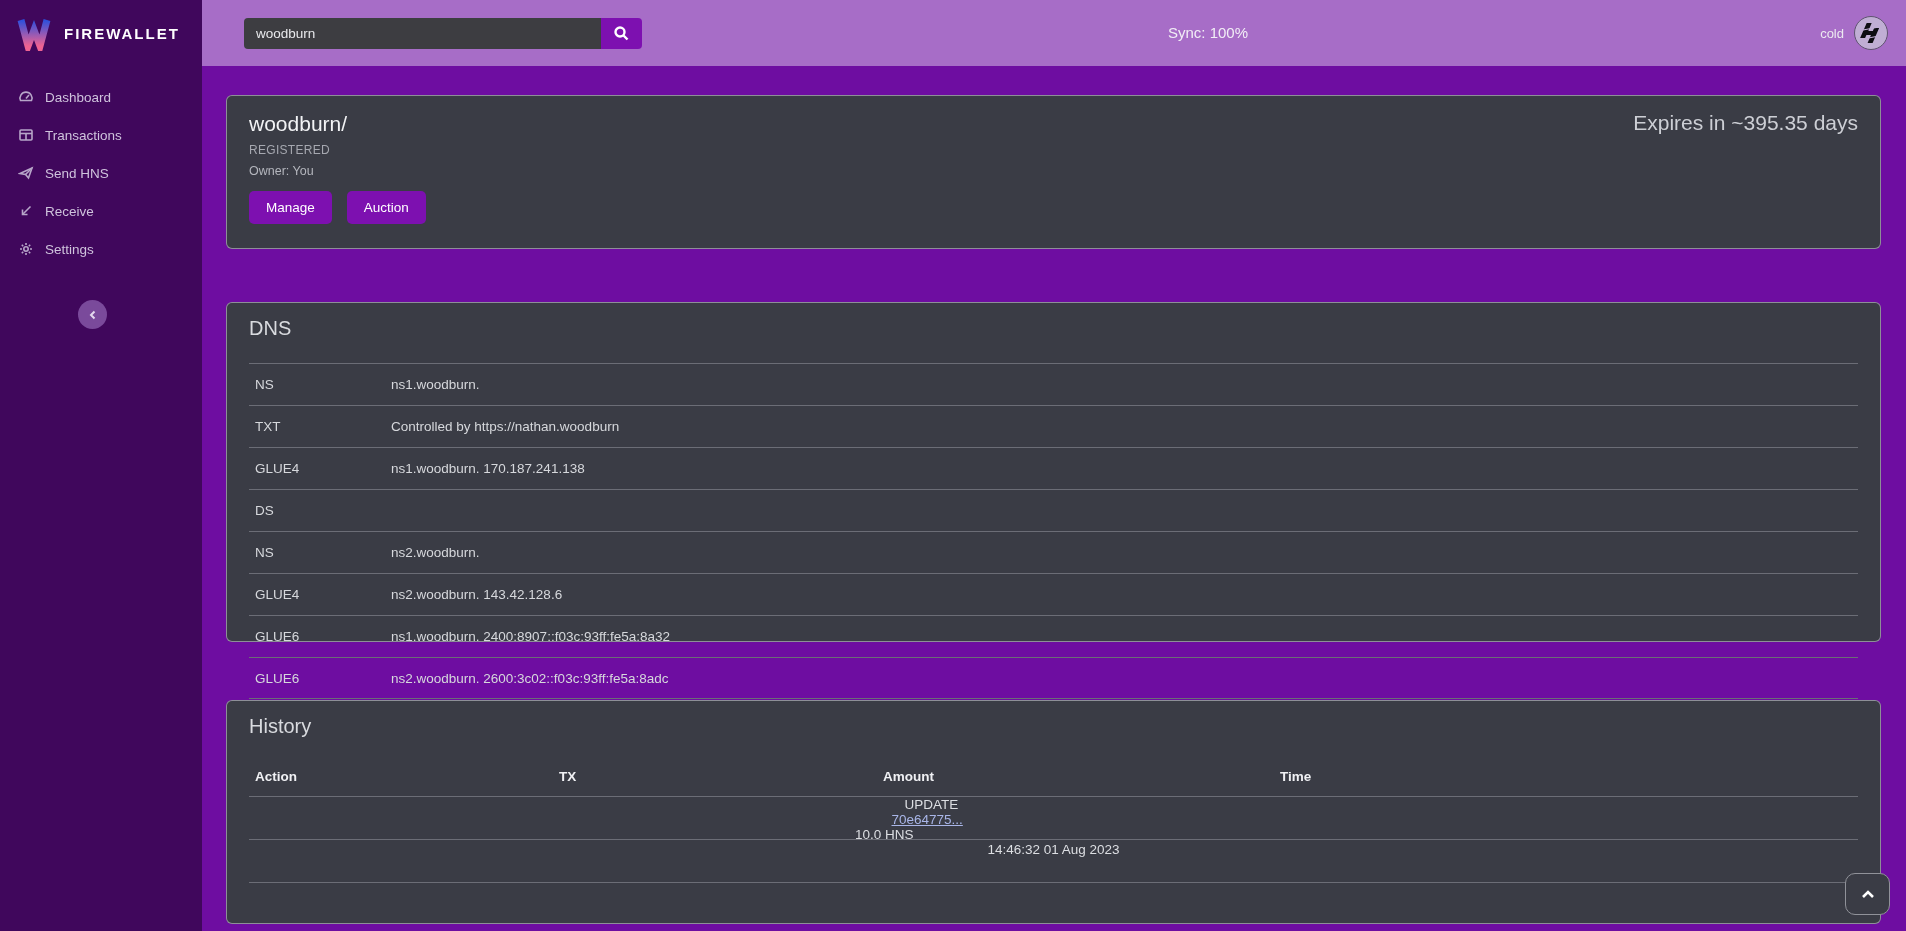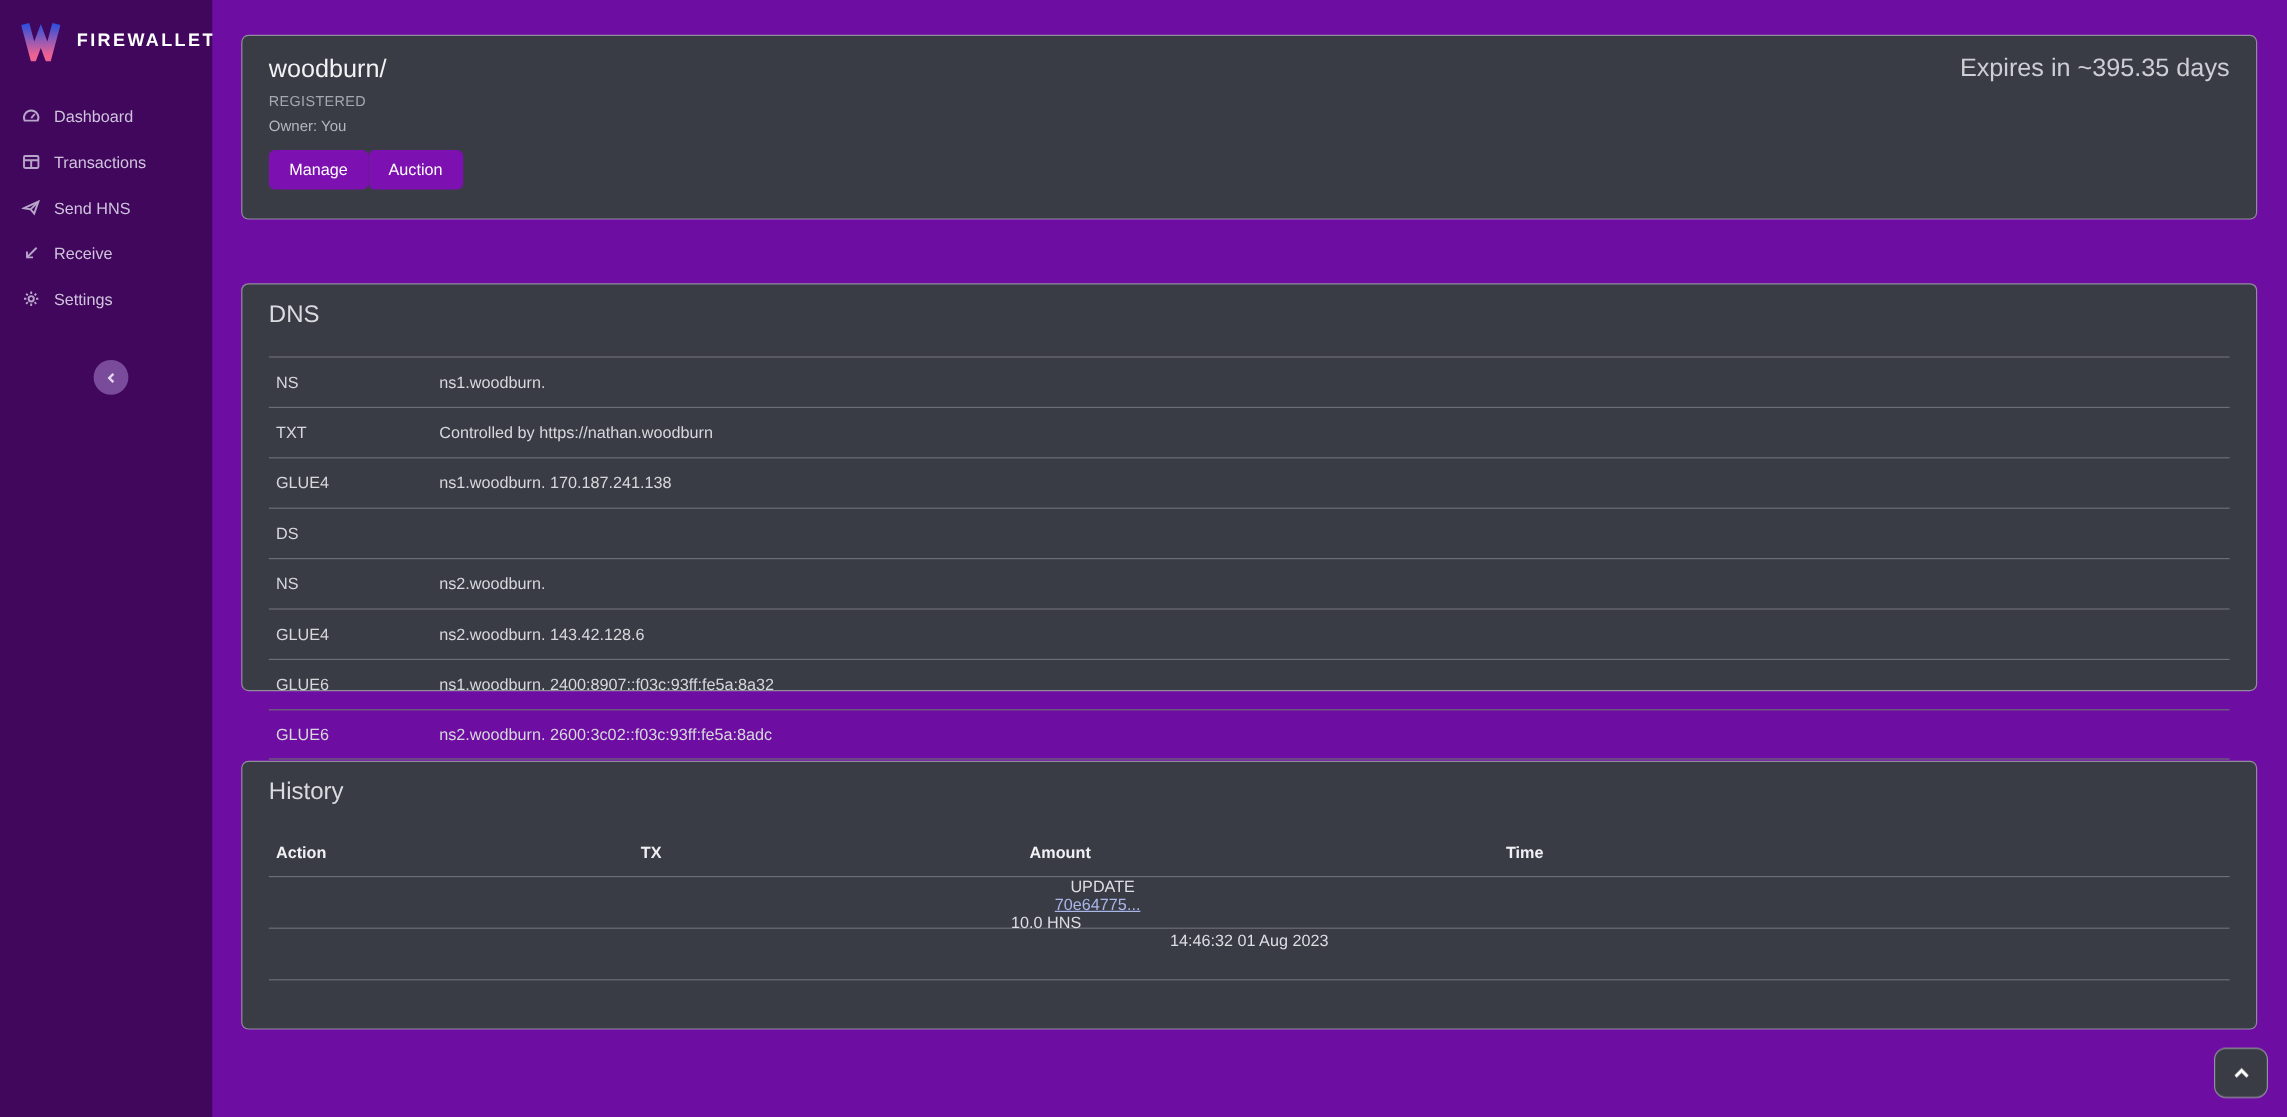--- a/index.html
+++ b/index.html
@@ -6,21 +6,21 @@
   html, body { margin: 0; padding: 0; }
   body {
     width: 1906px; height: 931px; overflow: hidden;
     font-family: "Liberation Sans", sans-serif;
     background: #6e0da1;
   }
   .app { display: flex; width: 1906px; height: 931px; }
 
   
   .sidebar {
-    width: 177px; flex-shrink: 0; background: #40075c;
+    width: 202px; flex-shrink: 0; background: #40075c;
     display: flex; flex-direction: column; color: #cfc3dd;
   }
   .brand {
     height: 66px; display: flex; align-items: center; gap: 12px;
     padding: 0 16px; flex-shrink: 0;
   }
   .brand-name {
     color: #ffffff; font-weight: bold; font-size: 15px; letter-spacing: 2px;
   }
   .nav { padding-top: 12px; }
@@ -69,21 +69,21 @@
   .card {
     background: #3a3c45; border: 1px solid rgba(210,212,218,0.55);
     border-radius: 6px; color: #e8e9ec; padding: 14px 22px;
   }
 
   
   .domain-card { height: 154px; display: flex; justify-content: space-between; padding-top: 15px; }
   .domain-name { font-size: 21px; color: #f2f3f5; line-height: 1.2; }
   .domain-status { font-size: 12px; color: #a6a8b0; margin-top: 7px; letter-spacing: 0.3px; }
   .domain-owner { font-size: 12.5px; color: #b4b6bd; margin-top: 7px; }
-  .domain-buttons { margin-top: 13px; display: flex; }
+  .domain-buttons { margin-top: 13px; display: flex; gap: 15px; }
   .pbtn {
     background: #7d10b0; color: #ffffff; border: none; border-radius: 5px;
     padding: 9px 17px; font-size: 13.5px; cursor: pointer;
     font-family: "Liberation Sans", sans-serif;
   }
   .domain-expires { font-size: 21px; color: #cdcfd5; }
 
   
   .dns-card { margin-top: 53px; height: 340px; padding-top: 12px; }
   .section-title { font-size: 20px; color: #d9dbdf; line-height: 26px; }
@@ -197,20 +197,46 @@
       <span style="display:inline-flex;">
         <svg width="12" height="12" viewBox="0 0 12 12">
             <polyline points="7.5,2.5 4,6 7.5,9.5"></polyline>
           </svg>
       </span>
     </button>
   </aside>
 
   <div class="main">
 
+    <header class="topbar">
+      <div class="search-group">
+        <input class="search-input" type="text" value="woodburn" style="">
+        <button class="search-btn">
+          <span style="display:inline-flex;">
+            <svg width="17" height="17" viewBox="0 0 17 17">
+              <circle cx="7" cy="7" r="4.5"></circle>
+              <line x1="10.5" y1="10.5" x2="14.5" y2="14.5"></line>
+            </svg>
+          </span>
+        </button>
+      </div>
+      <div class="sync">Sync: 100%</div>
+      <div class="wallet-group">
+        <span class="wallet-name">cold</span>
+        <span class="wallet-logo">
+          <svg width="26" height="26" viewBox="0 0 26 26">
+            <g fill="#0d0d12">
+              <path d="M9 3 L14 3 L11.5 11 L16 11 L17 8 L22 8 L17 23 L12 23 L14.5 15 L10 15 L9 18 L4 18 Z" transform="skewX(-6)"></path>
+            </g>
+            <line x1="5" y1="10" x2="21" y2="7" stroke="#c0aed4" stroke-width="1.2"></line>
+            <line x1="5" y1="19" x2="21" y2="16" stroke="#c0aed4" stroke-width="1.2"></line>
+          </svg>
+        </span>
+      </div>
+    </header>
 
     <div class="content">
 
       <section class="card domain-card">
         <div>
           <div class="domain-name">woodburn/</div>
           <div class="domain-status">REGISTERED</div>
           <div class="domain-owner">Owner: You</div>
           <div class="domain-buttons">
             <button class="pbtn">Manage</button>

